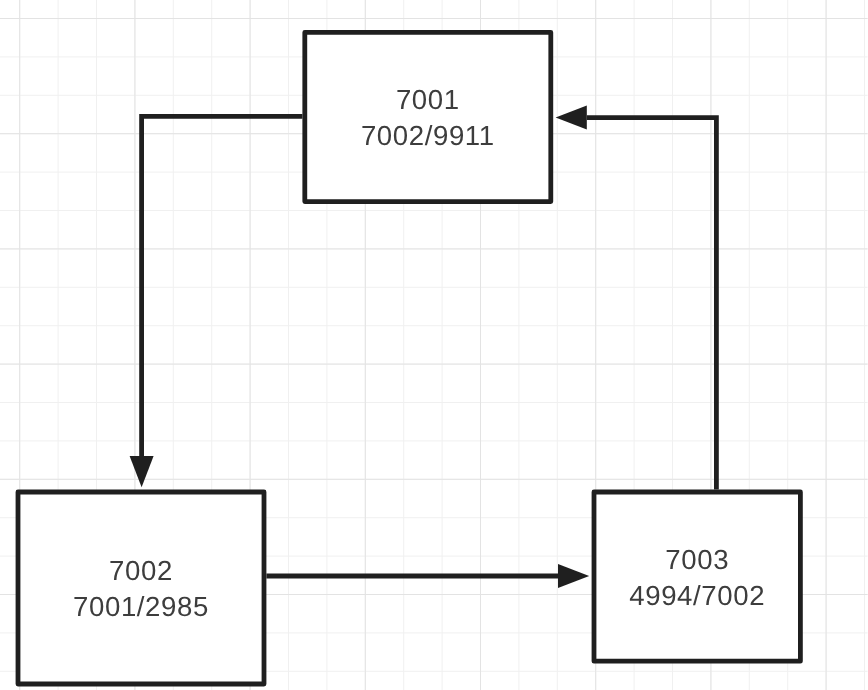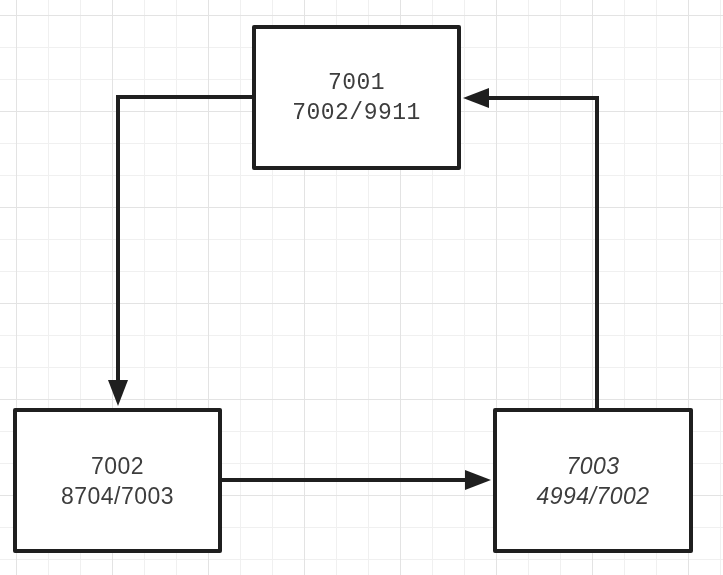--- a/index.html
+++ b/index.html
@@ -37,23 +37,23 @@
     display: flex;
     flex-direction: column;
     align-items: center;
     justify-content: center;
     text-align: center;
     color: #3d3d3d;
     font-size: 23px;
     line-height: 30px;
     letter-spacing: 0.5px;
   }
-  #n7001 { left: 252px; top: 25px;  width: 209px; height: 145px; font-family: Liberation Mono, monospace; }
-  #n7002 { left: 13px;  top: 408px; width: 209px; height: 145px; justify-content: center; }
-  #n7003 { left: 493px; top: 408px; width: 200px; height: 145px; font-style: italic; }
+  #n7001 { left: 252px; top: 25px;  width: 209px; height: 145px; }
+  #n7002 { left: 13px;  top: 408px; width: 209px; height: 164px; justify-content: center; }
+  #n7003 { left: 493px; top: 408px; width: 176px; height: 145px; }
   .node .line { display: block; white-space: nowrap; }
 </style>
 </head>
 <body>
 
 <div class="canvas">
 
   <svg class="edges" viewBox="0 0 723 575" xmlns="http://www.w3.org/2000/svg">
 
     <g>
@@ -72,21 +72,21 @@
     </g>
   </svg>
 
   <div class="node" id="n7001">
     <span class="line">7001</span>
     <span class="line">7002/9911</span>
   </div>
 
   <div class="node" id="n7002">
     <span class="line">7002</span>
-    <span class="line">8704/7003</span>
+    <span class="line">7001/2985</span>
   </div>
 
   <div class="node" id="n7003">
     <span class="line">7003</span>
     <span class="line">4994/7002</span>
   </div>
 
 </div>
 
 </body></html>

